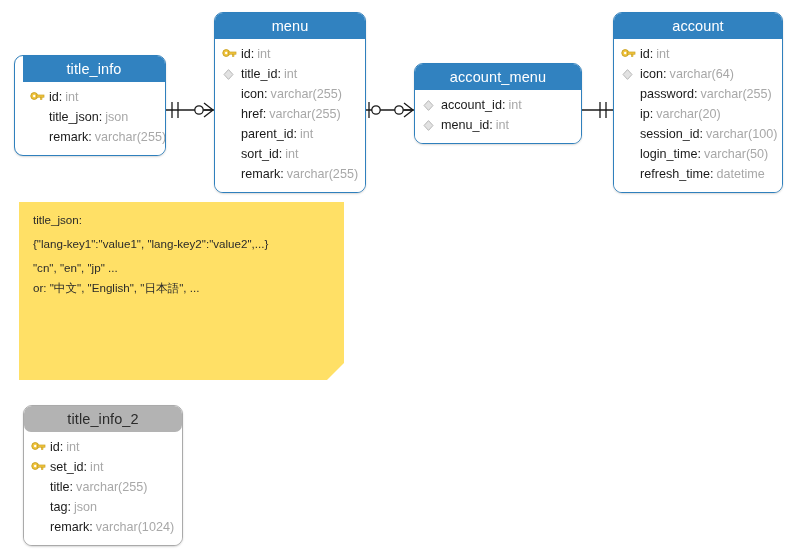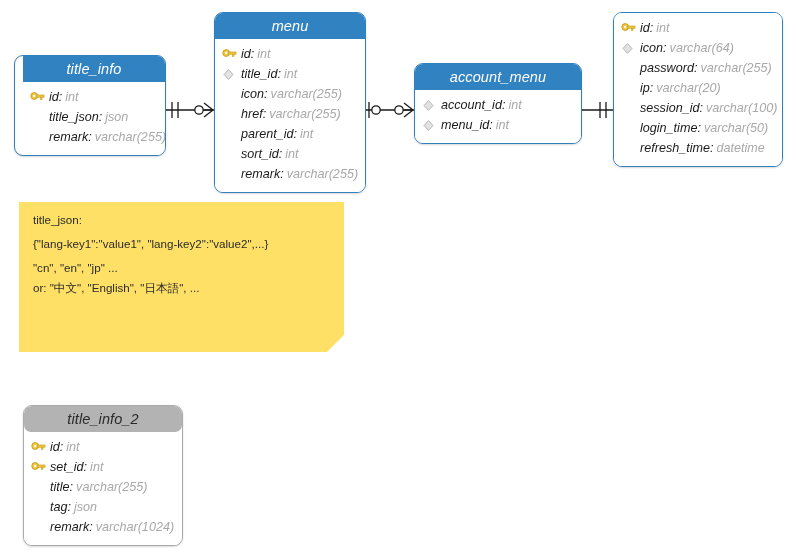--- a/index.html
+++ b/index.html
@@ -23,21 +23,20 @@
 
   
   .table-box {
     position: absolute;
     border-radius: 9px;
     border: 1.5px solid #2f80bd;
     background: #ffffff;
     box-sizing: border-box;
     overflow: hidden;
     box-shadow: 0 1px 2px rgba(0,0,0,0.16);
-    font-style: italic;
   }
   .table-box.gray {
     border-color: #aaaaaa;
   }
   .table-header {
     height: 26px;
     line-height: 26px;
     background: #3182c0;
     color: #ffffff;
     font-size: 14.5px;
@@ -272,20 +271,21 @@
             </svg>
         </span>
         <span class="field-name">menu_id</span>
           <span class="field-sep">:</span>
         <span class="field-type">int</span>
       </div>
     </div>
   </div>
 
   <div class="table-box" style="left:613px; top:12px; width:170px;">
+    <div class="table-header">account</div>
     <div class="table-body">
       <div class="field-row">
         <span class="field-icon">
           <svg width="15" height="13" viewBox="0 0 15 13">
               <circle cx="4.2" cy="5" r="3.4" fill="#f2c53d" stroke="#c9a227" stroke-width="1"></circle>
               <circle cx="4.2" cy="5" r="1.2" fill="#ffffff"></circle>
               <rect x="6.6" y="4" width="7.4" height="2.2" fill="#f2c53d" stroke="#c9a227" stroke-width=".7"></rect>
               <rect x="10.4" y="6.2" width="1.6" height="2.4" fill="#f2c53d" stroke="#c9a227" stroke-width=".6"></rect>
             </svg>
         </span>
@@ -329,21 +329,21 @@
       </div>
       <div class="field-row">
         <span class="field-icon"></span>
         <span class="field-name">refresh_time</span>
           <span class="field-sep">:</span>
         <span class="field-type">datetime</span>
       </div>
     </div>
   </div>
 
-  <div class="note" style="left:19px; top:202px; width:325px; height:150px;">
+  <div class="note" style="left:19px; top:202px; width:325px; height:178px;">
     <p class="note-line">title_json:</p>
     <p class="note-line">{"lang-key1":"value1", "lang-key2":"value2",...}</p>
     <p class="note-line tight">"cn", "en", "jp" ...</p>
     <p class="note-line tight">or: "中文", "English", "日本語", ...</p>
     <span class="note-fold"></span>
   </div>
 
   <div class="table-box gray" style="left:23px; top:405px; width:160px;">
     <div class="table-header">title_info_2</div>
     <div class="table-body">

